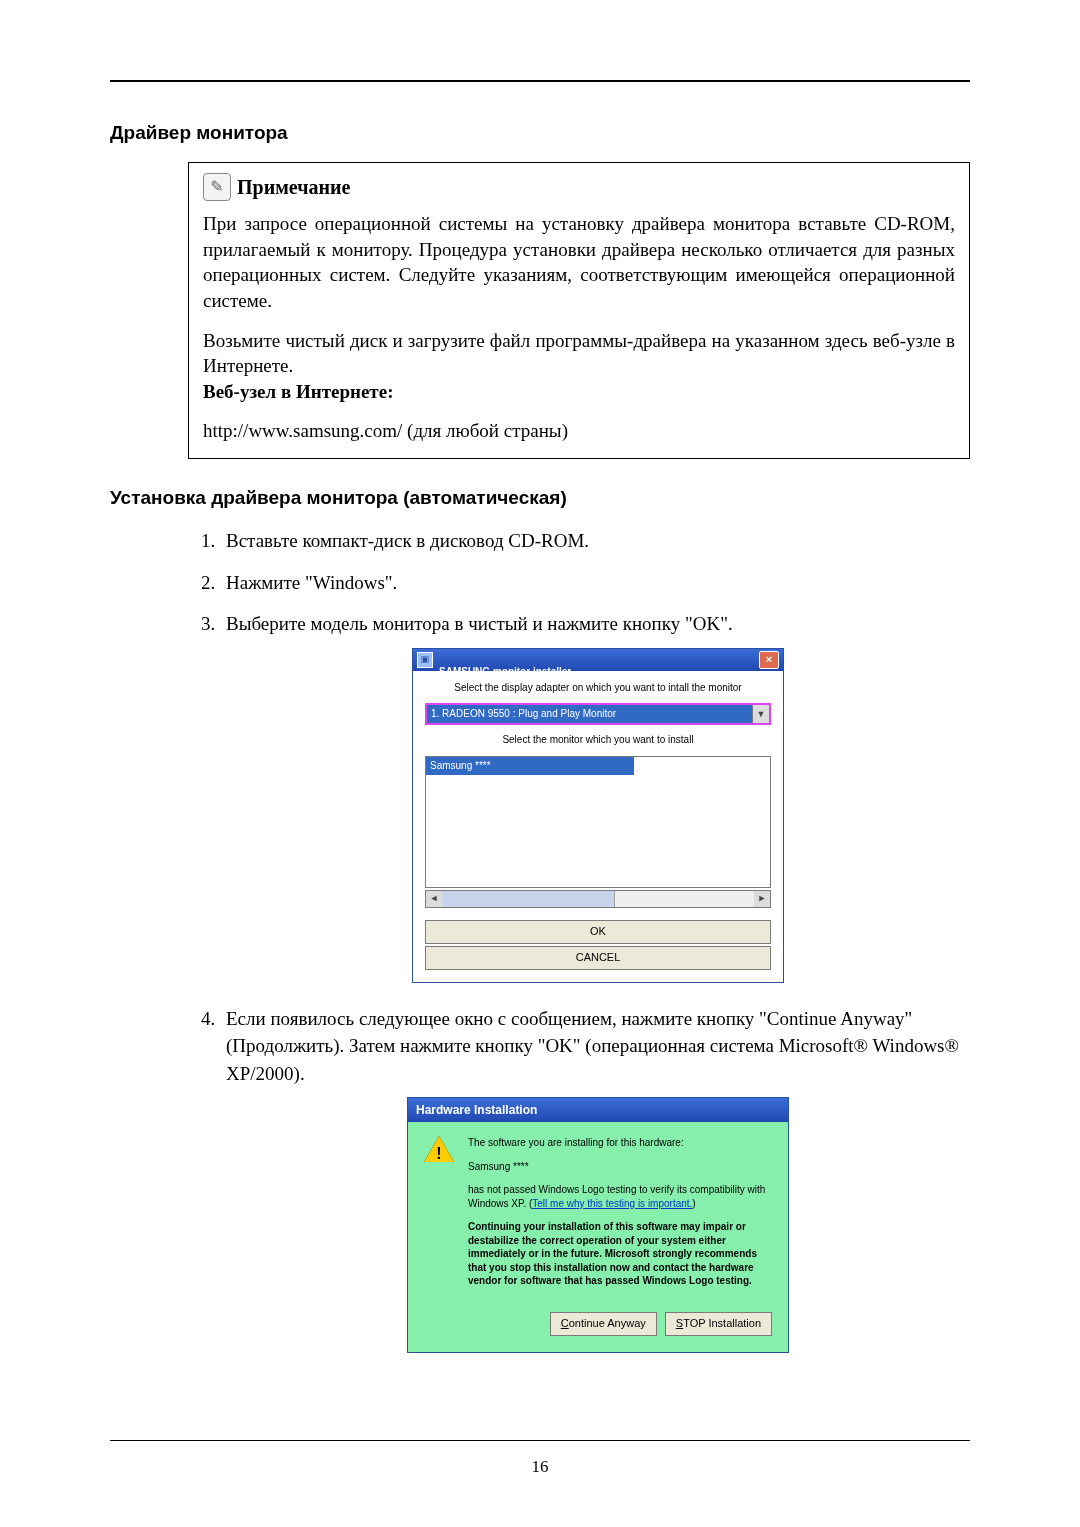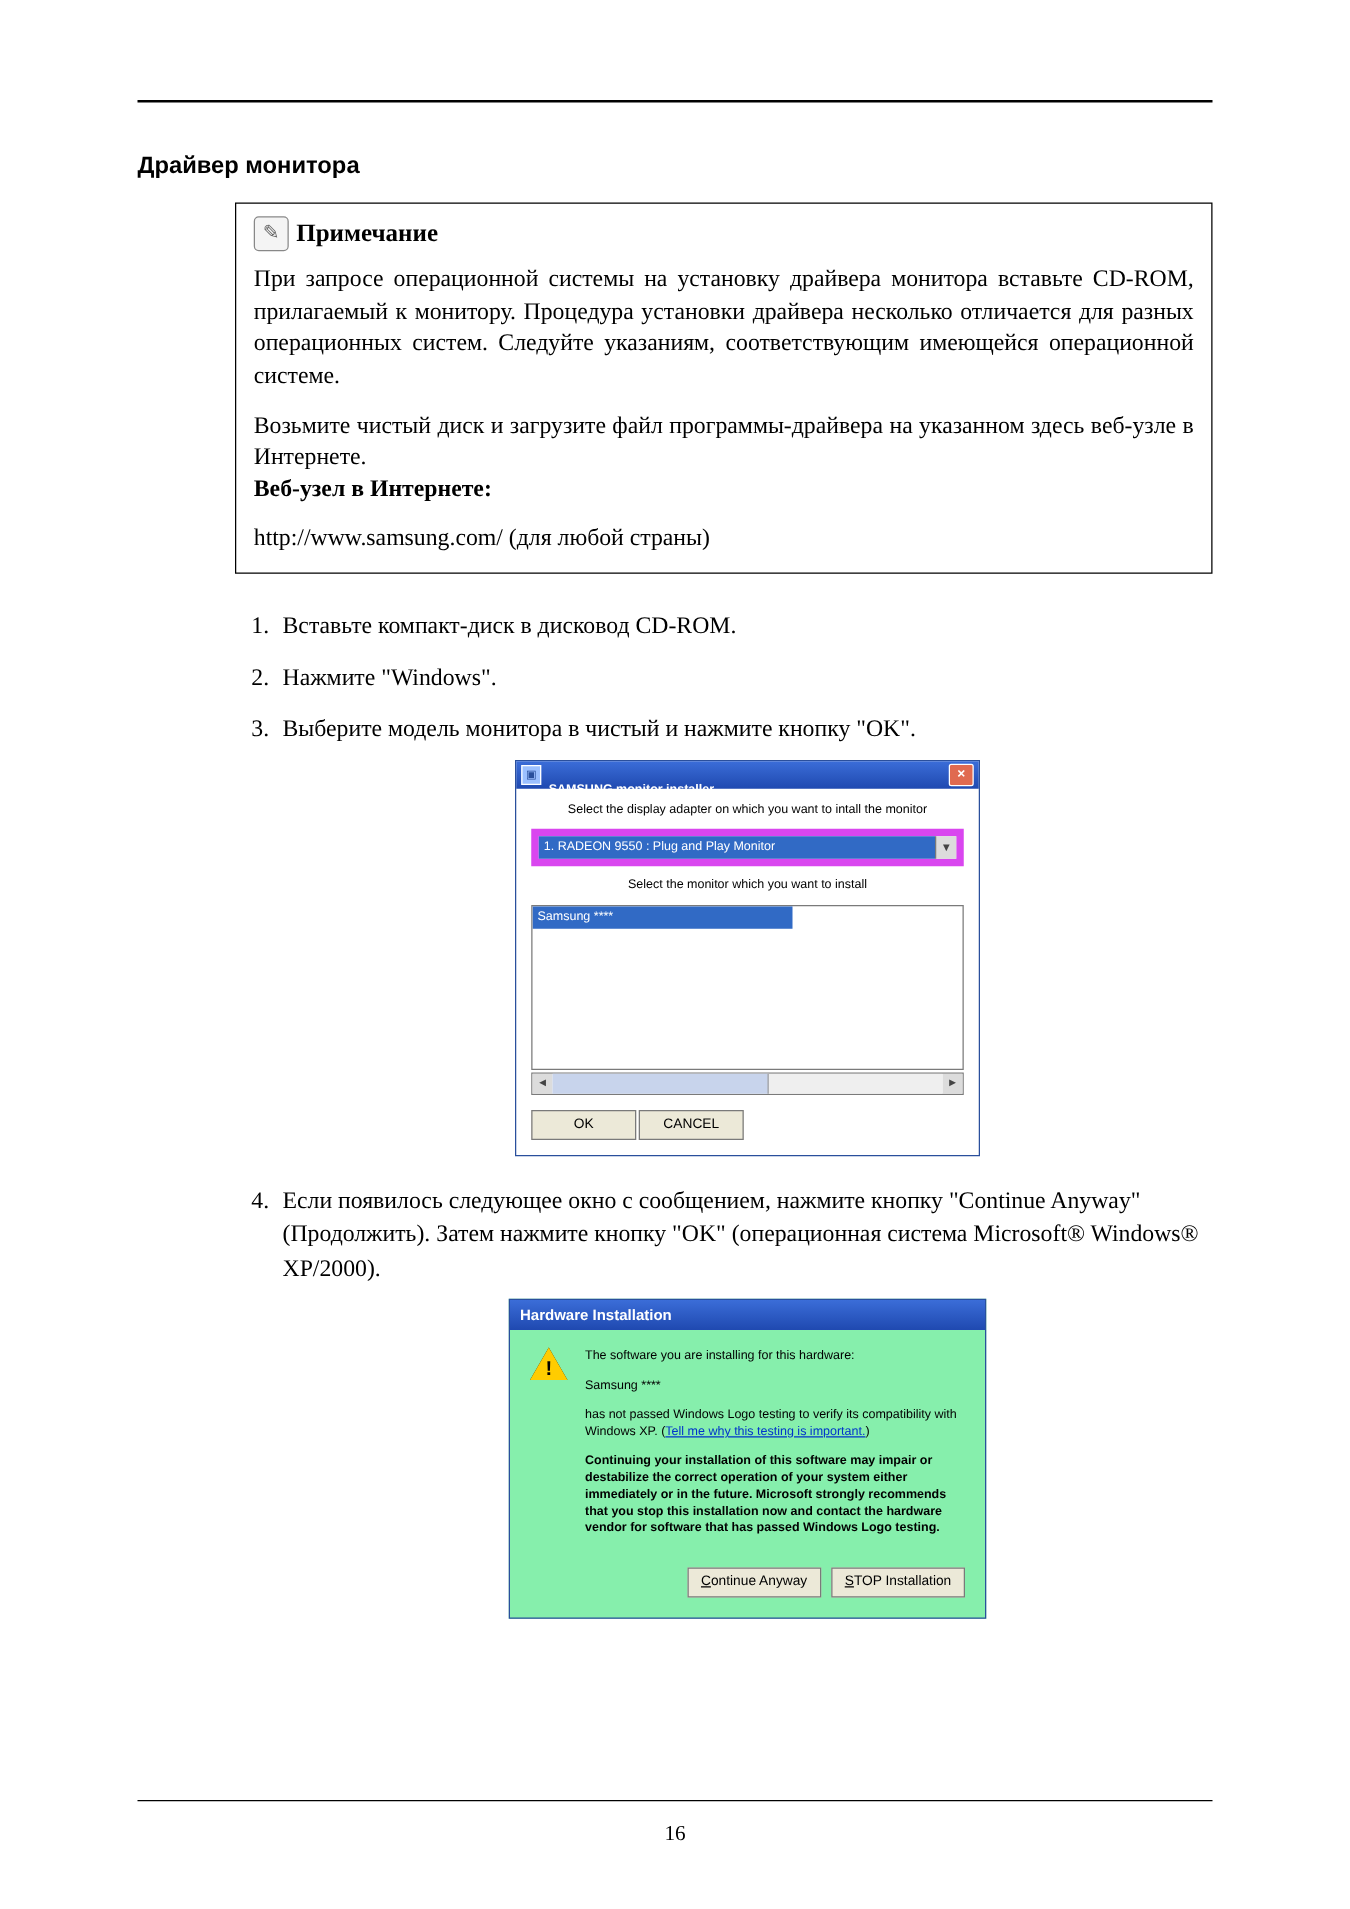--- a/index.html
+++ b/index.html
@@ -144,21 +144,21 @@
     padding: 10px 12px 12px 12px;
     text-align: center;
     color: #000;
   }
   .installer-body .instr {
     font-size: 10px;
     margin-bottom: 8px;
   }
   .installer-body .combo {
     display: flex;
-    border: 6px solid #d946ef;
+    border: 2px solid #d946ef;
     height: 18px;
     margin-bottom: 8px;
     text-align: left;
   }
   .installer-body .combo .sel {
     flex: 1;
     background: #316ac5;
     color: #fff;
     padding: 2px 4px;
     white-space: nowrap;
@@ -214,21 +214,23 @@
     position: absolute;
     left: 0;
     top: 0;
     bottom: 0;
     width: 55%;
     background: #c8d4ec;
     border-right: 1px solid #a0a0a0;
   }
   .installer .btn-row {
     display: flex;
+    justify-content: center;
     gap: 2px;
+    flex-direction: column;
   }
   .installer .btn {
     min-width: 82px;
     height: 22px;
     border: 1px solid #7a7a7a;
     background: #ece9d8;
     display: inline-flex;
     align-items: center;
     justify-content: center;
     font-size: 11px;
@@ -335,20 +337,21 @@
     </div>
     <p>При запросе операционной системы на установку драйвера монитора вставьте CD-ROM, прилагаемый к монитору. Процедура установки драйвера несколько отличается для разных операционных систем. Следуйте указаниям, соответствующим имеющейся операционной системе.</p>
     <p>
       <span>Возьмите чистый диск и загрузите файл программы-драйвера на указанном здесь веб-узле в Интернете.</span><br>
       <span class="bold">Веб-узел в Интернете:</span>
     </p>
     <p style="margin-bottom:0">http://www.samsung.com/ (для любой страны)</p>
   </div>
 
   <div class="section">
+    <h2 class="sub-title">Установка драйвера монитора (автоматическая)</h2>
 
     <ol class="steps">
       <li><span class="step-body">Вставьте компакт-диск в дисковод CD-ROM.</span></li>
       <li><span class="step-body">Нажмите "Windows".</span></li>
       <li><span class="step-body">Выберите модель монитора в чистый и нажмите кнопку "OK".</span>
 
         <div class="dialog-wrap">
           <div class="installer">
             <div class="installer-title">
               <span class="ti">▣</span>

